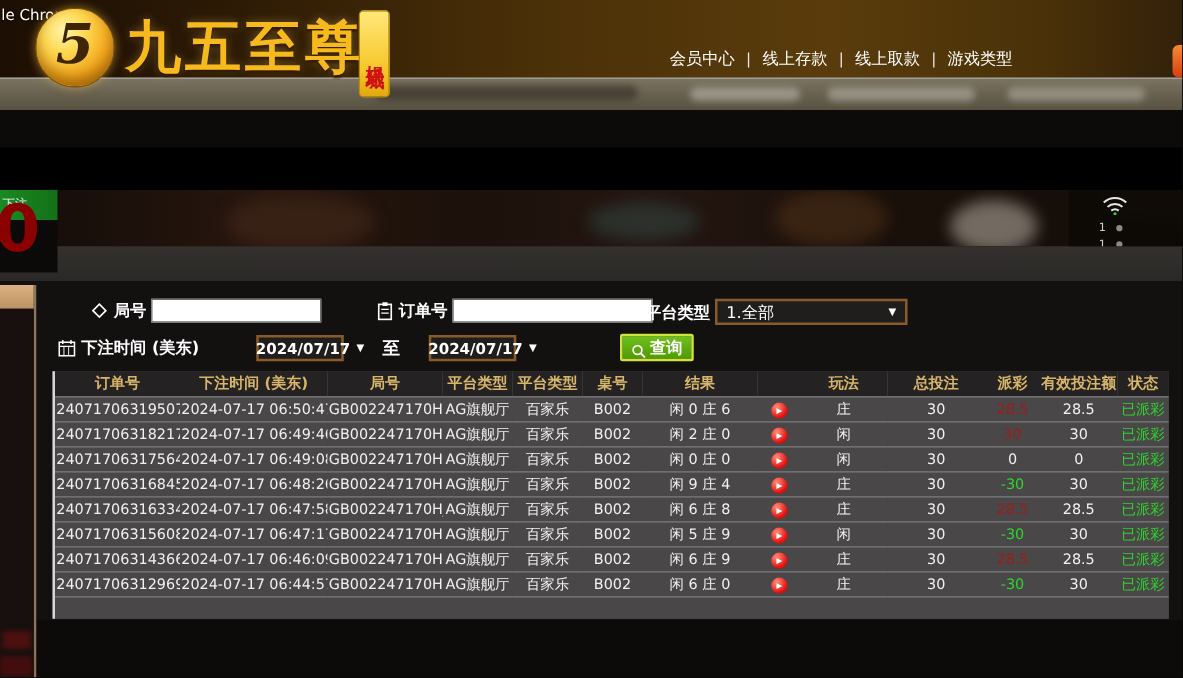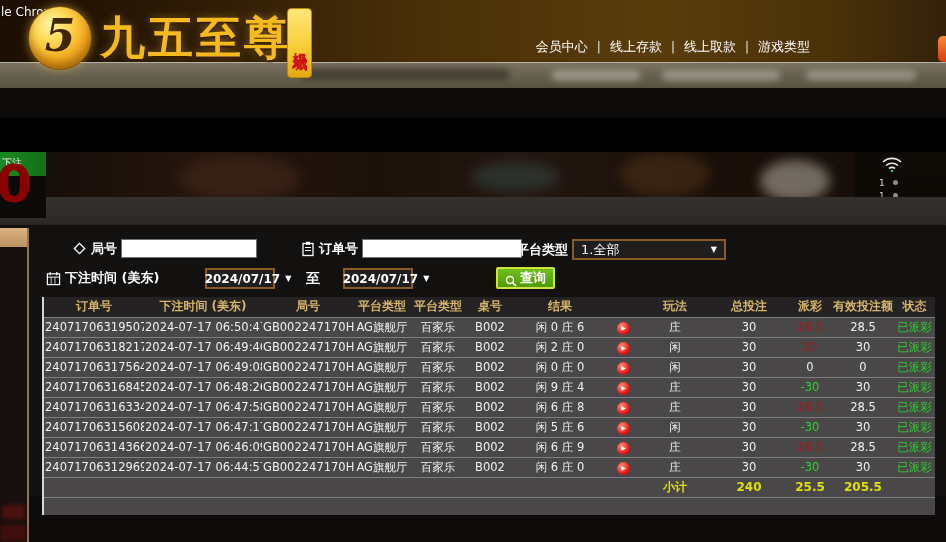--- a/index.html
+++ b/index.html
@@ -375,21 +375,21 @@
               <td>28.5</td>
               <td class="status-paid">已派彩</td>
             </tr>
             <tr>
               <td>240717063156080</td>
               <td>2024-07-17 06:47:17</td>
               <td>GB002247170HI</td>
               <td>AG旗舰厅</td>
               <td>百家乐</td>
               <td>B002</td>
-              <td>闲 5 庄 6</td>
+              <td>闲 5 庄 9</td>
               <td><span class="play-btn">▶</span></td>
               <td>闲</td>
               <td>30</td>
               <td class="val-neg">-30</td>
               <td>30</td>
               <td class="status-paid">已派彩</td>
             </tr>
             <tr>
               <td>240717063143669</td>
               <td>2024-07-17 06:46:09</td>
@@ -413,35 +413,20 @@
               <td>百家乐</td>
               <td>B002</td>
               <td>闲 6 庄 0</td>
               <td><span class="play-btn">▶</span></td>
               <td>庄</td>
               <td>30</td>
               <td class="val-neg">-30</td>
               <td>30</td>
               <td class="status-paid">已派彩</td>
             </tr>
-            <tr class="total-row">
-              <td></td>
-              <td></td>
-              <td></td>
-              <td></td>
-              <td></td>
-              <td></td>
-              <td></td>
-              <td></td>
-              <td>小计</td>
-              <td>240</td>
-              <td>25.5</td>
-              <td>205.5</td>
-              <td></td>
-            </tr>
             <tr class="filler-row">
               <td colspan="13"></td>
             </tr>
           </tbody>
       </table>
     </div>
   </div>
 
 </div>
 

